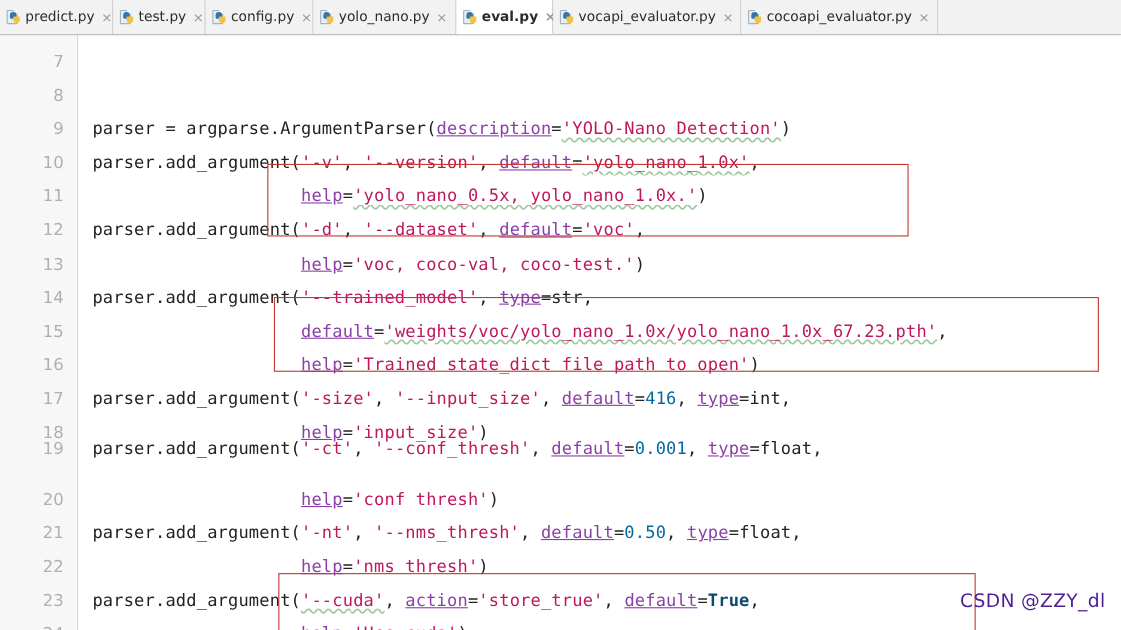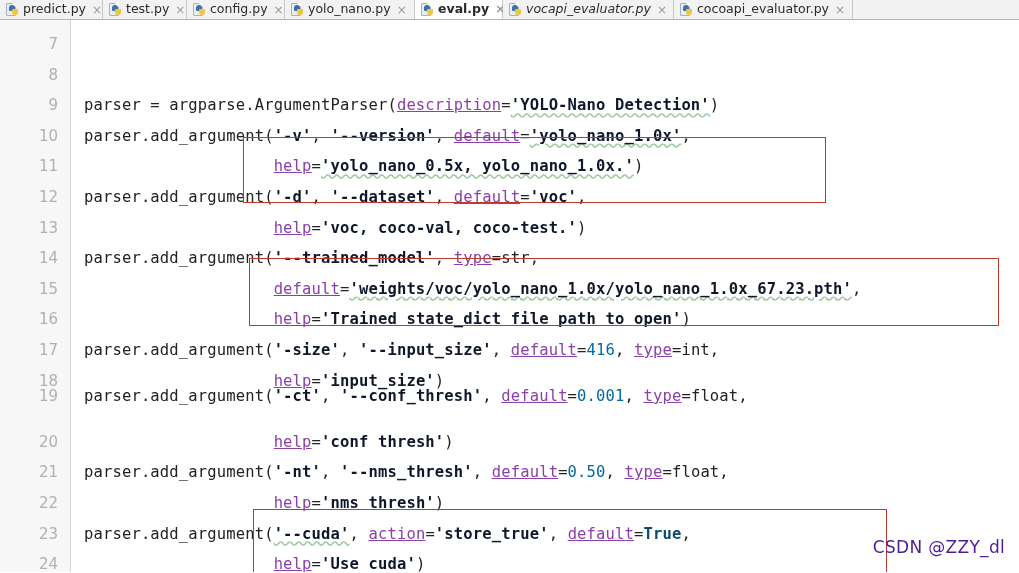--- a/index.html
+++ b/index.html
@@ -12,21 +12,21 @@
     height: 573px;
     overflow: hidden;
     font-family: "DejaVu Sans", sans-serif;
     position: relative;
   }
 
   
   #tabbar {
     display: flex;
     align-items: stretch;
-    height: 20px;
+    height: 32px;
     background: #f2f2f2;
     border-bottom: 1px solid #b4b4b4;
     box-sizing: border-box;
     position: relative;
     z-index: 5;
   }
   .tab {
     display: flex;
     align-items: center;
     gap: 4px;
@@ -144,21 +144,21 @@
     left: 84px;
     white-space: pre;
     font-family: "DejaVu Sans Mono", monospace;
     font-size: 15.5px;
     letter-spacing: 0.15px;
     color: #24292e;
   }
 
   
   .t-plain  { color: #222222; }
-  .t-str    { color: #0f172a; font-weight: bold; }
+  .t-str    { color: #be185d; font-weight: normal; }
   .t-kwarg  { color: #8b3fa8; text-decoration: underline; }
   .t-num    { color: #0369a1; }
   .t-kw     { color: #0c4a6e; font-weight: bold; }
 
   .spell {
     text-decoration: underline;
     text-decoration-style: wavy;
     text-decoration-color: #9fc99f;
     text-underline-offset: 2px;
   }
@@ -226,21 +226,21 @@
     </div>
     <div class="tab active" style="width: 88px;">
       <span class="pyicon">
         <span class="sheet"></span>
         <span class="blue"></span>
         <span class="yellow"></span>
       </span>
       <span class="tab-label">eval.py</span>
       <span class="tab-close">×</span>
     </div>
-    <div class="tab" style="width: 171px; font-style: italic;">
+    <div class="tab" style="width: 171px;">
       <span class="pyicon">
         <span class="sheet"></span>
         <span class="blue"></span>
         <span class="yellow"></span>
       </span>
       <span class="tab-label">vocapi_evaluator.py</span>
       <span class="tab-close">×</span>
     </div>
     <div class="tab" style="width: 179px;">
       <span class="pyicon">

